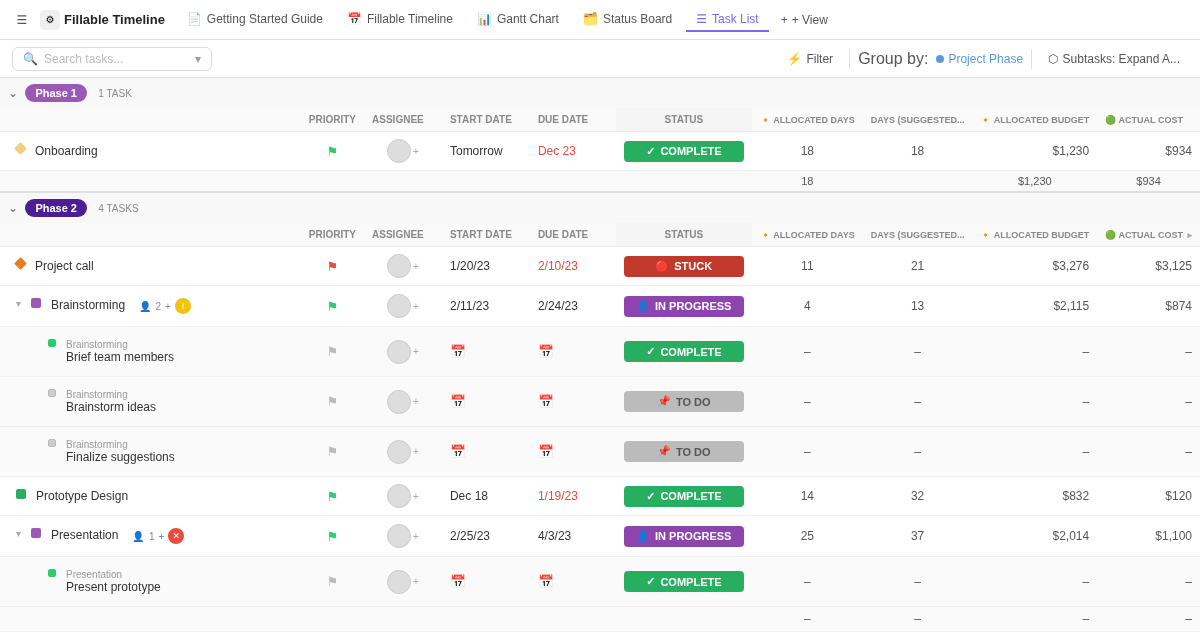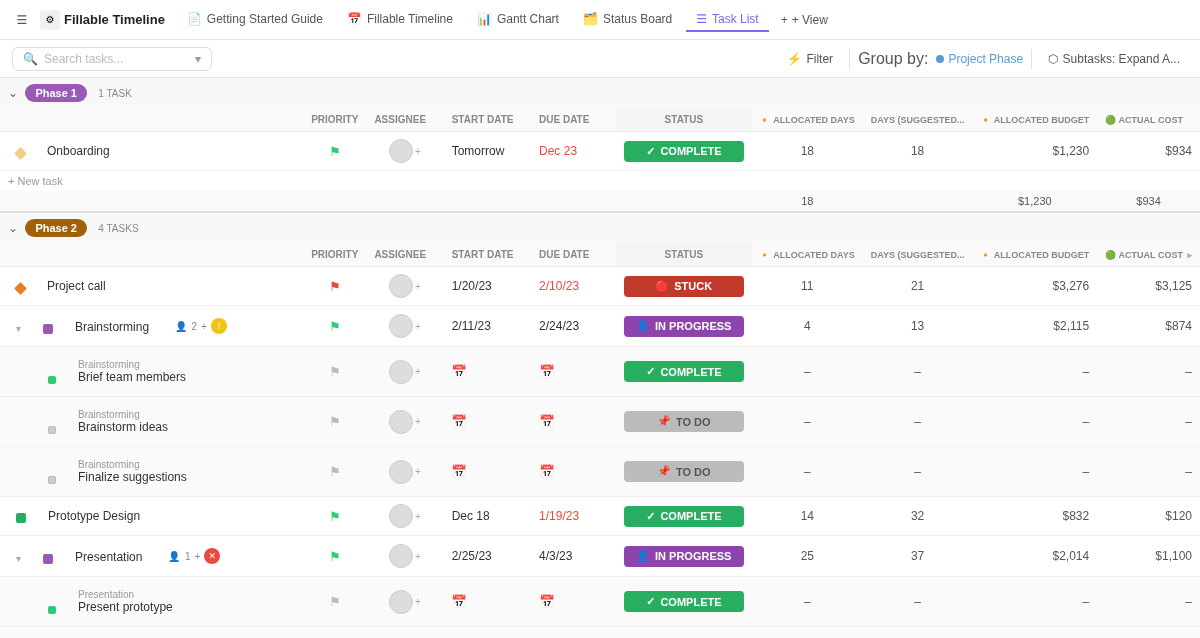--- a/index.html
+++ b/index.html
@@ -46,31 +46,31 @@
     .table { width: 100%; border-collapse: collapse; }
     
     
     .phase-row { background: #f8f8f8; }
     .phase-cell { padding: 6px 8px; }
     .phase-badge {
       display: inline-flex; align-items: center; gap: 6px; padding: 3px 10px;
       border-radius: 12px; font-size: 11px; font-weight: 700; color: #fff; cursor: pointer;
     }
     .phase-badge.phase1 { background: #9b59b6; }
-    .phase-badge.phase2 { background: #a16207; }
+    .phase-badge.phase2 { background: #4c1d95; }
     .phase-task-count { font-size: 10px; color: #888; margin-left: 8px; }
 
     
     .col-header-row { background: #fafafa; border-bottom: 1px solid #e8e8e8; }
     .col-header { padding: 6px 8px; font-size: 10px; font-weight: 600; color: #888; text-transform: uppercase; white-space: nowrap; }
     .col-header.status-col { background: #f5f5f5; }
 
     
     .data-row { border-bottom: 1px solid #f0f0f0; }
-    .task-name-cell { padding: 8px 8px; display: flex; align-items: flex-end; gap: 22px; }
+    .task-name-cell { padding: 8px 8px; display: flex; align-items: flex-start; gap: 10px; }
     .task-dot { width: 10px; height: 10px; border-radius: 2px; flex-shrink: 0; }
     .task-dot.green { background: #2ecc71; }
     .task-dot.gray { background: #ccc; border: 1px solid #bbb; }
     .task-dot.diamond { background: #f0d080; transform: rotate(45deg); width: 9px; height: 9px; border-radius: 1px; }
     .task-dot.sub { width: 8px; height: 8px; }
     .task-name { font-size: 12px; color: #333; }
     .task-name.parent { font-weight: 500; }
     .sub-label { font-size: 10px; color: #999; display: block; }
     .task-indent2 { padding-left: 40px; }
     .task-meta { display: flex; align-items: center; gap: 4px; margin-left: 4px; }
@@ -248,23 +248,20 @@
         <span class="status-badge status-complete">
           <span>✓</span>
           <span>COMPLETE</span>
         </span>
       </td>
       <td class="num-col">18</td>
       <td class="num-col">18</td>
       <td class="money-col">$1,230</td>
       <td class="money-col">$934</td>
     </tr>
-    <tr class="new-task-row">
-      <td colspan="10">+ New task</td>
-    </tr>
     <tr class="summary-row">
       <td colspan="5"></td>
       <td></td>
       <td class="num-col">18</td>
       <td></td>
       <td class="money-col">$1,230</td>
       <td class="money-col">$934</td>
     </tr>
   </tbody>
 

